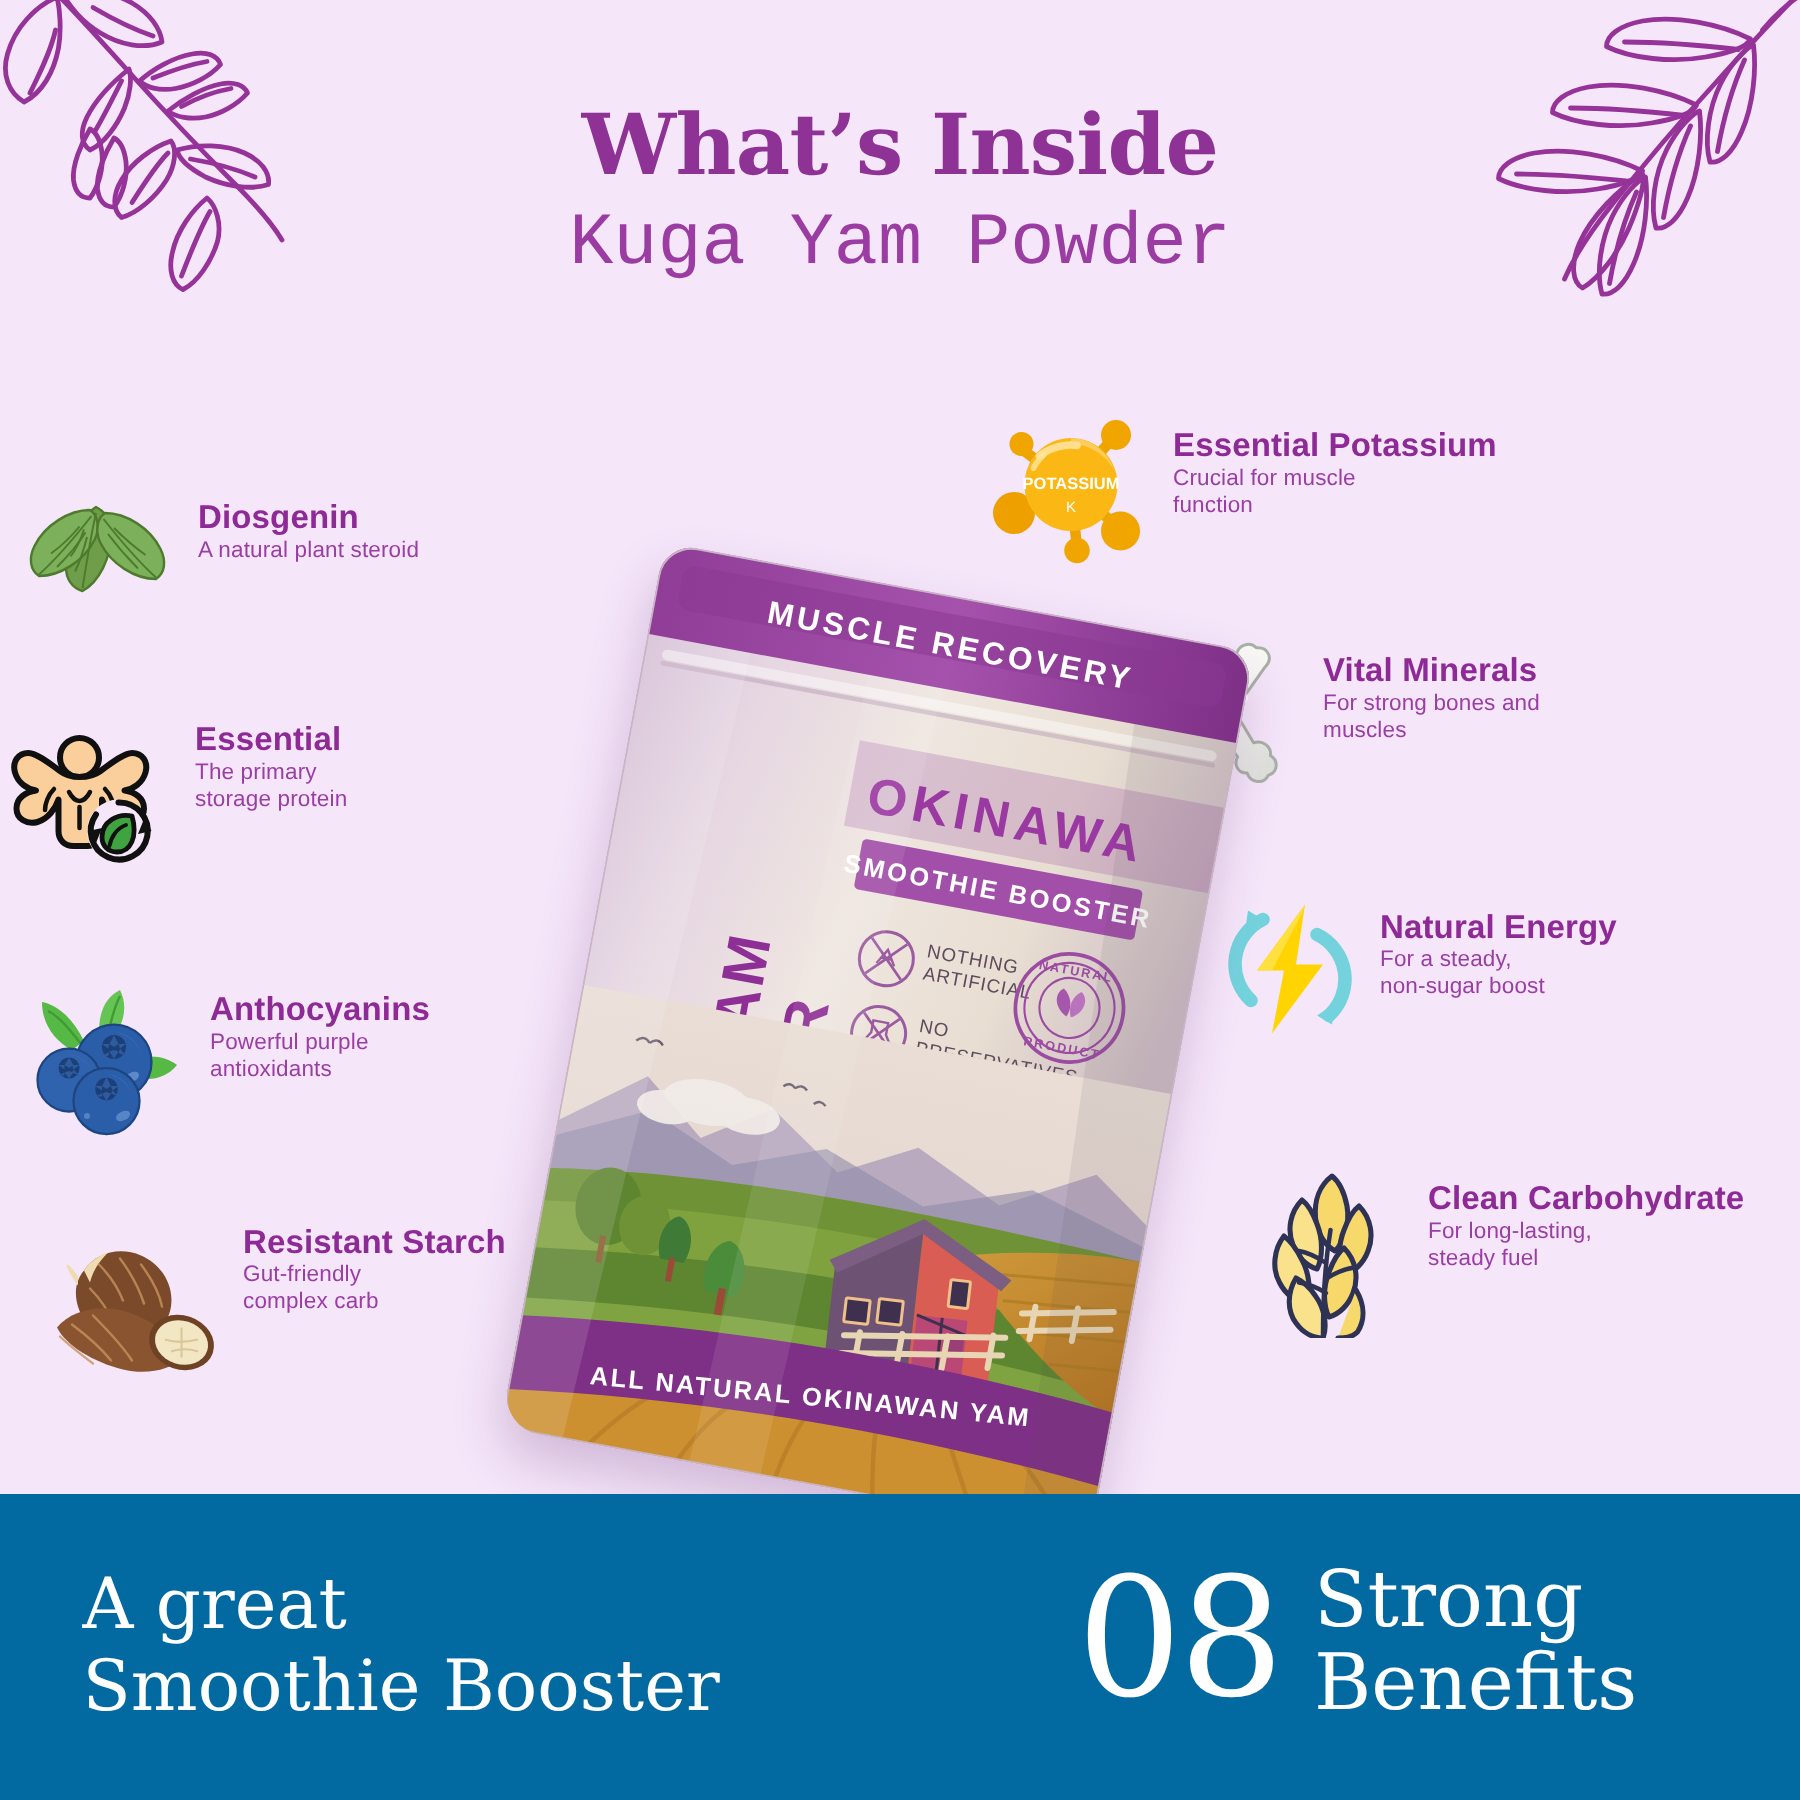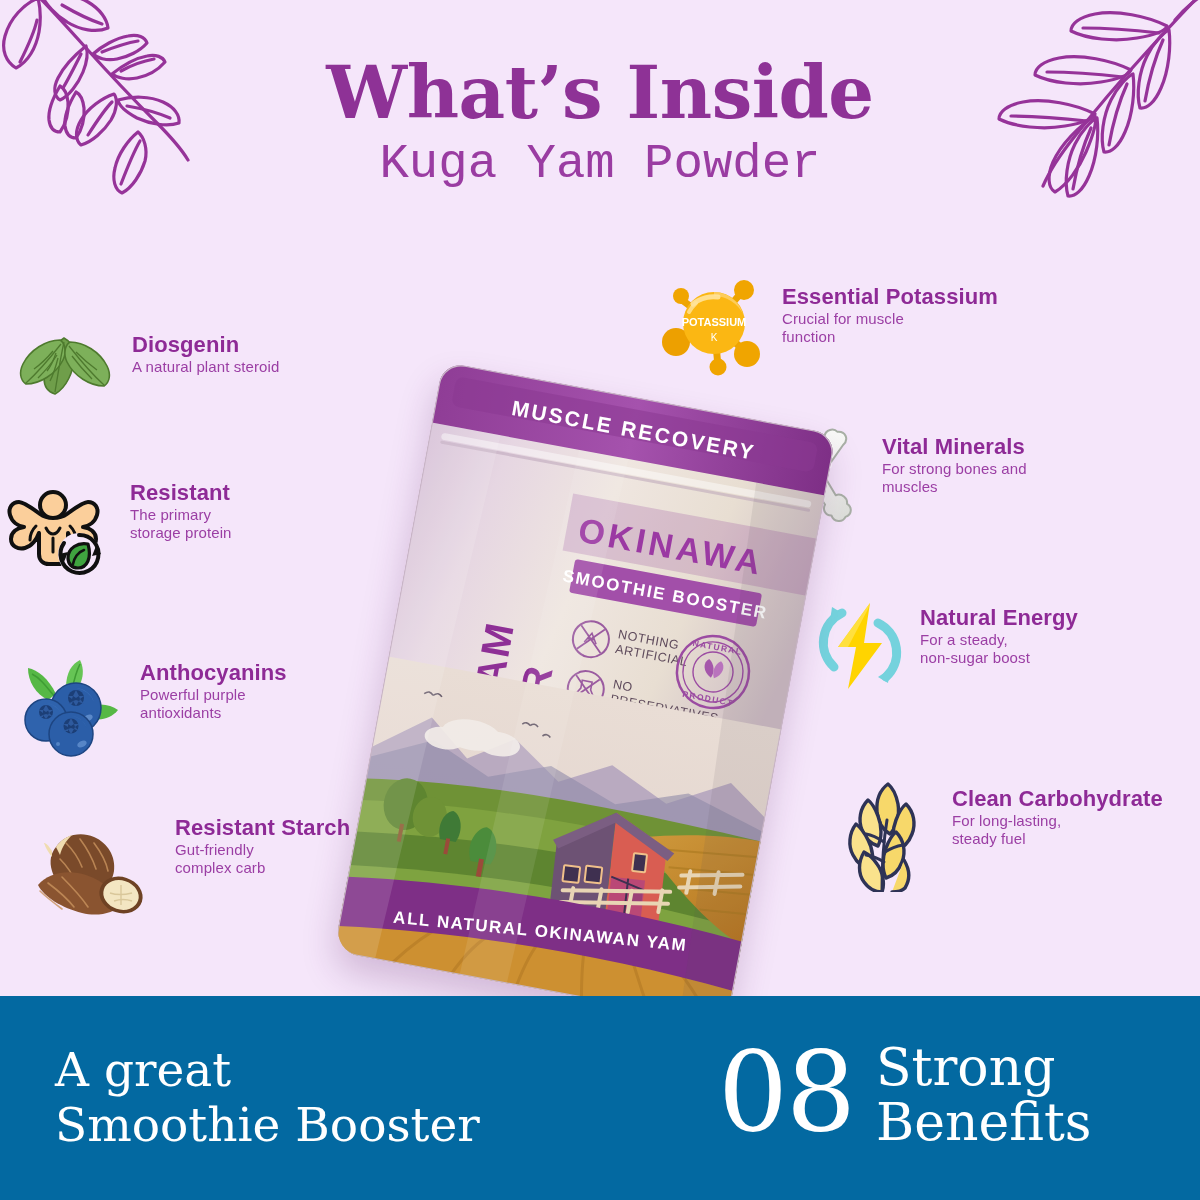--- a/index.html
+++ b/index.html
@@ -13,25 +13,25 @@
   
   .botanical{position:absolute;pointer-events:none;}
   .bot-tl{left:-10px;top:-8px;width:230px;height:215px;}
   .bot-tr{right:-6px;top:-10px;width:215px;height:230px;}
 
   
   .header{position:absolute;left:0;top:58px;width:1200px;text-align:center;}
   .title{
     font-family:"DejaVu Serif", serif;
     font-weight:700;
-    font-size:72px;
+    font-size:56px;
     line-height:0.98;
     letter-spacing:-0.5px;
     color:#8e3296;
-    margin:0;
+    margin:12px;
   }
   .subtitle{
     font-family:Liberation Mono, monospace;
     font-weight:400;
     font-size:49px;
     line-height:1.05;
     color:#9a3ca2;
     margin:10px 0 0 0;
   }
 
@@ -188,21 +188,21 @@
           <circle cx="73" cy="74" r="21" fill="#f5e6fa"></circle>
           <path d="M73 55 A19 19 0 1 1 58 63" fill="none" stroke="#101010" stroke-width="4" stroke-linecap="round"></path>
           <path d="M90 66 L95 74 L86 76 Z" fill="#101010"></path>
           <path d="M58 82 L53 74 L62 72 Z" fill="#101010"></path>
           <path d="M82 64 C72 62 62 68 62 78 C62 84 66 88 72 88 C81 88 86 78 82 64 Z" fill="#3fa33f" stroke="#101010" stroke-width="3.2" stroke-linejoin="round"></path>
           <path d="M78 70 C72 72 68 78 67 84" stroke="#101010" stroke-width="2.6" fill="none" stroke-linecap="round"></path>
         </g>
       </svg>
     </div>
     <div class="feat-text">
-      <div class="feat-title">Resistant</div>
+      <div class="feat-title">Essential</div>
       <div class="feat-desc" style="white-space:pre-line;">The primary
 storage protein</div>
     </div>
   </div>
 
   <div class="feature left" style="left:18px;top:660px;width:400px;">
     <div class="feat-icon" style="width:104px;height:100px;">
       <svg viewBox="0 0 104 100" width="104" height="100">
         <g>
           <path d="M38 34 C30 18 20 10 10 8 C10 22 18 34 30 40 Z" fill="#56b845"></path>
@@ -285,21 +285,21 @@
         </g>
         <ellipse cx="99" cy="80" rx="22" ry="18" transform="rotate(18 99 80)" fill="#6e4224"></ellipse>
         <ellipse cx="99" cy="80" rx="18" ry="14.5" transform="rotate(18 99 80)" fill="#f3e6c2"></ellipse>
         <g stroke="#d9c79a" stroke-width="1.4" fill="none">
           <path d="M88 78 C94 80 102 80 110 78"></path>
           <path d="M92 86 C98 84 104 84 110 86"></path>
           <path d="M99 70 L99 90"></path>
         </g>
       </svg>
     </div>
-    <div class="feat-text" style="margin-left:25px;">
+    <div class="feat-text" style="margin-left:12px;">
       <div class="feat-title">Resistant Starch</div>
       <div class="feat-desc" style="white-space:pre-line;">Gut-friendly
 complex carb</div>
     </div>
   </div>
 
   <div class="feature right" style="left:660px;top:270px;width:520px;">
     <div class="feat-icon" style="width:108px;height:108px;">
       <svg viewBox="0 0 108 108" width="108" height="108">
         <g stroke="#eda400" stroke-width="7" stroke-linecap="round">

